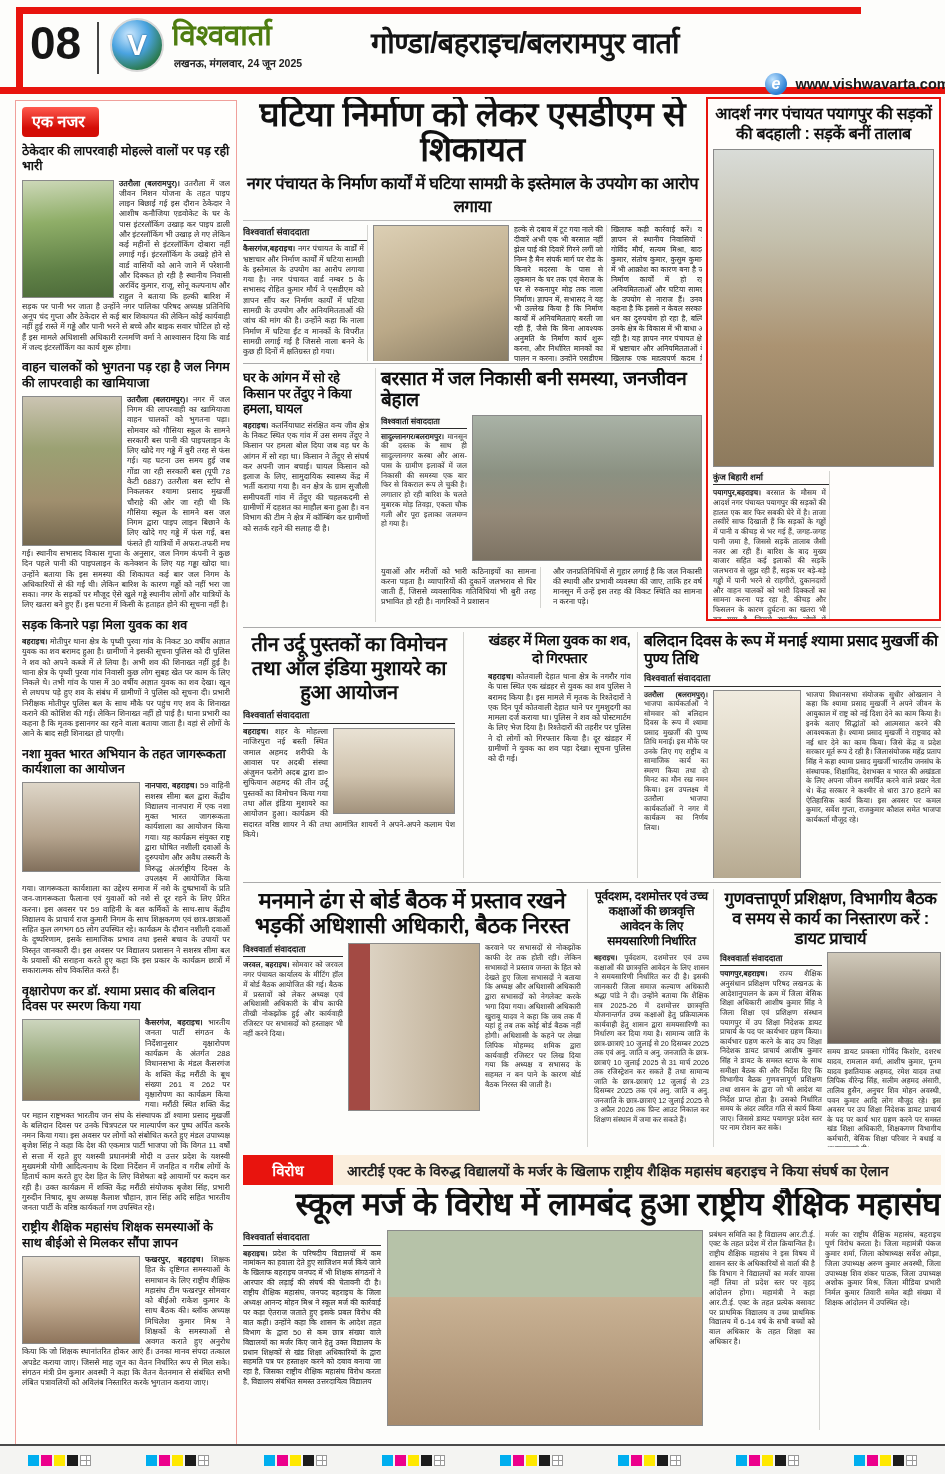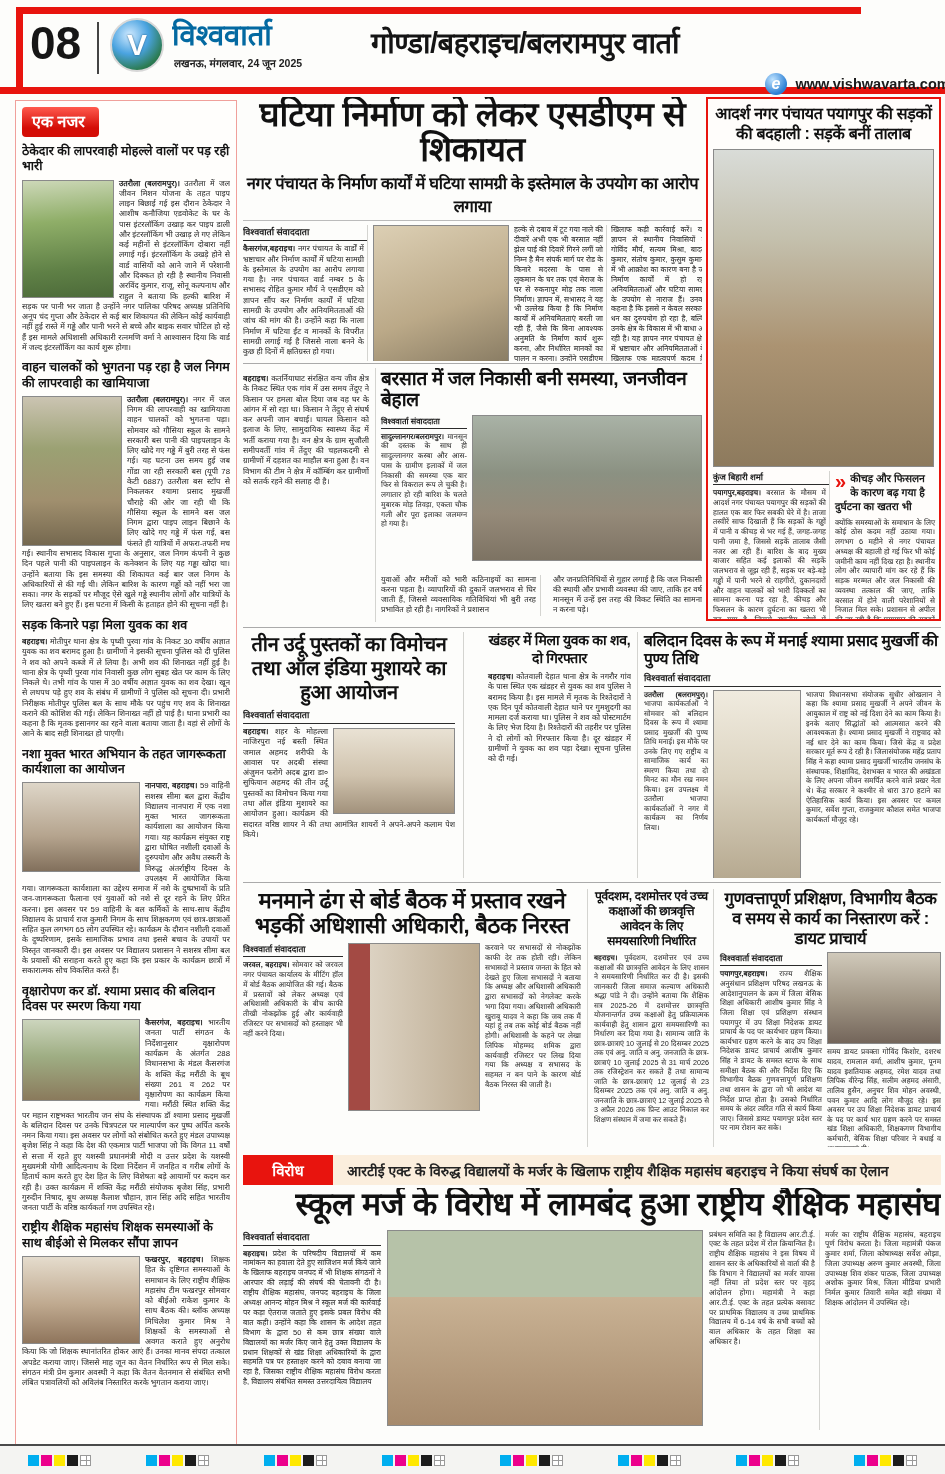--- a/index.html
+++ b/index.html
@@ -52,21 +52,21 @@
 
     <div class="r" style="left:30px;top:16px;width:62px;height:60px;font-size:46px;font-weight:bold;color:#161616;">08</div>
     <div class="r" style="left:97px;top:22px;width:2px;height:52px;background:#444;"></div>
 
     <div class="r" style="left:110px;top:18px;width:54px;height:54px;border-radius:50%;
                 background:radial-gradient(circle at 35% 30%,#cfe9ff 0%,#4aa3e0 40%,#2b7a4e 75%,#1d5d9d 100%);
                 border:2px solid #d8d8d8;box-sizing:border-box;">
       <div style="position:absolute;left:0;top:8px;width:100%;text-align:center;font-size:30px;font-weight:bold;color:#ffffff;text-shadow:0 0 2px #14507a;">V</div>
     </div>
 
-    <div class="r" style="left:172px;top:14px;width:220px;height:38px;font-size:29px;font-weight:bold;color:#0369a1;">विश्ववार्ता</div>
+    <div class="r" style="left:172px;top:14px;width:220px;height:38px;font-size:29px;font-weight:bold;color:#4d7c0f;">विश्ववार्ता</div>
     <div class="r" style="left:174px;top:56px;width:220px;height:16px;font-size:10.5px;font-weight:bold;color:#222;">लखनऊ,  मंगलवार, 24 जून 2025</div>
 
     <div class="r" style="left:315px;top:22px;width:420px;height:46px;font-size:29px;font-weight:bold;text-align:center;color:#141414;letter-spacing:-.5px;">गोण्डा/बहराइच/बलरामपुर वार्ता</div>
 
     <div class="r" style="left:765px;top:44px;width:190px;height:30px;margin-top:29px;">
       <span style="display:inline-block;width:22px;height:22px;border-radius:50%;background:radial-gradient(circle at 35% 30%,#bfe3ff,#2a7fd4 70%);
                    color:#fff;font-weight:bold;font-style:italic;font-size:16px;text-align:center;line-height:21px;vertical-align:middle;border-bottom:2px solid #f4a javascript:;00;">e</span>
       <span style="font-size:14.5px;font-weight:bold;color:#1b1b1b;vertical-align:middle;margin-left:4px;">www.vishwavarta.com</span>
     </div>
   </div>
@@ -134,49 +134,50 @@
       </div>
       <div style="width:95px;flex:none;margin-left:4px;">
         <p class="body-txt" style="margin:0;font-size:7.5px;">खिलाफ कड़ी कार्रवाई करें। यह ज्ञापन से स्थानीय निवासियों में गोविंद मौर्य, सत्यम मिश्रा, बादल कुमार, संतोष कुमार, कुसुम कुमारी में भी आक्रोश का कारण बना है जो निर्माण कार्यों में हो रही अनियमितताओं और घटिया सामग्री के उपयोग से नाराज हैं। उनका कहना है कि इससे न केवल सरकारी धन का दुरुपयोग हो रहा है, बल्कि उनके क्षेत्र के विकास में भी बाधा आ रही है। यह ज्ञापन नगर पंचायत क्षेत्र में भ्रष्टाचार और अनियमितताओं के खिलाफ एक महत्वपूर्ण कदम है, और इससे उम्मीद है कि एसडीएम इस मामले को गंभीरता से लेंगे और दोषियों के खिलाफ कड़ी कार्रवाई करेंगे। एसडीएम ने बताया कि ज्ञापन मिला है और टीम गठित कर जांच कर उचित कार्रवाई करेंगे।</p>
       </div>
     </div>
   </div>
 
   <div class="r" style="left:706px;top:97px;width:235px;height:524px;border:2px solid #e8140e;padding:5px;box-sizing:border-box;background:#fffdfb;">
     <div class="hl" style="font-size:16px;line-height:1.25;text-align:center;">आदर्श नगर पंचायत पयागपुर की सड़कों की बदहाली : सड़कें बनीं तालाब</div>
     <div class="ph ph-street" style="width:100%;height:318px;margin:5px 0 4px 0;"></div>
-    <div class="flex" style="height:150px;">
+    <div class="flex" style="height:150px;flex-direction:column;">
       <div style="width:116px;flex:none;" class="colrule">
         <div class="byline" style="font-size:8.5px;">कुंज बिहारी शर्मा</div>
         <p class="body-txt" style="margin:0;padding-right:3px;font-size:7.4px;"><b class="dl">पयागपुर,बहराइच।</b> <span>बरसात के मौसम में आदर्श नगर पंचायत पयागपुर की सड़कों की हालत एक बार फिर सबकी घेरे में है। ताजा तस्वीरें साफ दिखाती हैं कि सड़कों के गड्ढों में पानी व कीचड़ से भर गई हैं, जगह-जगह पानी जमा है, जिससे सड़कें तालाब जैसी नजर आ रही हैं। बारिश के बाद मुख्य बाजार सहित कई इलाकों की सड़कें जलभराव से जूझ रही हैं, सड़क पर बड़े-बड़े गड्ढों में पानी भरने से राहगीरों, दुकानदारों और वाहन चालकों को भारी दिक्कतों का सामना करना पड़ रहा है, कीचड़ और फिसलन के कारण दुर्घटना का खतरा भी बढ़ गया है, जिससे स्थानीय लोगों में नाराजगी है। स्थानीय नागरिकों का कहना है कि नगर पंचायत द्वारा जल निकासी और सड़क मरम्मत के दावे हर साल किए जाते हैं, लेकिन जमीनी हकीकत कुछ और ही है।</span></p>
       </div>
       <div style="width:100px;flex:none;margin-left:5px;">
         <div class="pullq">
           <span class="mark">»</span>
           <span>कीचड़ और फिसलन के कारण बढ़ गया है दुर्घटना का खतरा भी</span>
         </div>
         <p class="body-txt" style="margin:4px 0 0 0;font-size:7.4px;">क्योंकि समस्याओं के समाधान के लिए कोई ठोस कदम नहीं उठाया गया। लगभग 6 महीने से नगर पंचायत अध्यक्ष की बहाली हो गई फिर भी कोई जमीनी काम नहीं दिख रहा है। स्थानीय लोग और व्यापारी मांग कर रहे हैं कि सड़क मरम्मत और जल निकासी की व्यवस्था तत्काल की जाए, ताकि बरसात में होने वाली परेशानियों से निजात मिल सके। प्रशासन से अपील की जा रही है कि पयागपुर की सड़कों को तालाब बनने से बचाने के लिए स्थायी समाधान निकाला जाए। पयागपुर की सड़कों की दुर्दशा नगर पंचायत की कार्यशैली पर बड़ा सवालिया निशान है। जब तक सड़क मरम्मत और जल निकासी की व्यवस्था नहीं की जाती, तब तक हर बरसात में यहां की सड़कें तालाब बनती रहेंगी, और जनता परेशान होती रहेगी।</p>
       </div>
     </div>
   </div>
 
   <div class="r" style="left:243px;top:363px;width:459px;height:262px;border-top:1px solid #aaa;padding-top:4px;box-sizing:border-box;">
     <div class="r" style="left:0;top:6px;width:126px;height:252px;">
+      <div class="hl" style="font-size:13px;line-height:1.2;">घर के आंगन में सो रहे किसान पर तेंदुए ने किया हमला, घायल</div>
       <p class="body-txt" style="margin:4px 0 0 0;"><b class="dl">बहराइच।</b> <span>कतर्नियाघाट संरक्षित वन्य जीव क्षेत्र के निकट स्थित एक गांव में उस समय तेंदुए ने किसान पर हमला बोल दिया जब वह घर के आंगन में सो रहा था। किसान ने तेंदुए से संघर्ष कर अपनी जान बचाई। घायल किसान को इलाज के लिए, सामुदायिक स्वास्थ्य केंद्र में भर्ती कराया गया है। वन क्षेत्र के ग्राम सुजौली समीपवर्ती गांव में तेंदुए की चहलकदमी से ग्रामीणों में दहशत का माहौल बना हुआ है। वन विभाग की टीम ने क्षेत्र में कॉम्बिंग कर ग्रामीणों को सतर्क रहने की सलाह दी है।</span></p>
     </div>
     <div class="r" style="left:132px;top:4px;width:327px;height:254px;border-left:1px solid #d4d4d0;padding-left:5px;box-sizing:border-box;">
       <div class="hl" style="font-size:19px;line-height:1.12;text-align:left;">बरसात में जल निकासी बनी समस्या, जनजीवन बेहाल</div>
       <div class="flex" style="margin-top:4px;height:148px;">
         <div style="width:86px;flex:none;">
           <div class="byline" style="font-size:8px;">विश्ववार्ता संवाददाता</div>
           <p class="body-txt" style="margin:0;font-size:7.4px;"><b class="dl">सादुल्लानगर/बलरामपुर।</b> <span>मानसून की दस्तक के साथ ही सादुल्लानगर कस्बा और आस-पास के ग्रामीण इलाकों में जल निकासी की समस्या एक बार फिर से विकराल रूप ले चुकी है। लगातार हो रही बारिश के चलते मुबारक मोड़ तिवड़ा, एकता चौक गली और पूरा इलाका जलमग्न हो गया है।</span></p>
         </div>
         <div class="ph ph-flood" style="flex:1;height:146px;margin-left:5px;"></div>
       </div>
-      <div class="flex" style="margin-top:12px;">
+      <div class="flex" style="margin-top:4px;">
         <p class="body-txt" style="margin:0;width:155px;padding-right:4px;">युवाओं और मरीजों को भारी कठिनाइयों का सामना करना पड़ता है। व्यापारियों की दुकानें जलभराव से घिर जाती हैं, जिससे व्यवसायिक गतिविधियां भी बुरी तरह प्रभावित हो रही है। नागरिकों ने प्रशासन</p>
         <p class="body-txt" style="margin:0;flex:1;border-left:1px solid #d4d4d0;padding-left:12px;">और जनप्रतिनिधियों से गुहार लगाई है कि जल निकासी की स्थायी और प्रभावी व्यवस्था की जाए, ताकि हर वर्ष मानसून में उन्हें इस तरह की विकट स्थिति का सामना न करना पड़े।</p>
       </div>
     </div>
   </div>
 
   <div class="r" style="left:243px;top:627px;width:698px;height:253px;border-top:1px solid #aaa;">
     <div class="r" style="left:0;top:4px;width:212px;height:246px;">
       <div class="hl" style="font-size:20px;line-height:1.2;text-align:center;">तीन उर्दू पुस्तकों का विमोचन तथा ऑल इंडिया मुशायरे का हुआ आयोजन</div>
       <div class="byline" style="margin-top:4px;">विश्ववार्ता संवाददाता</div>

